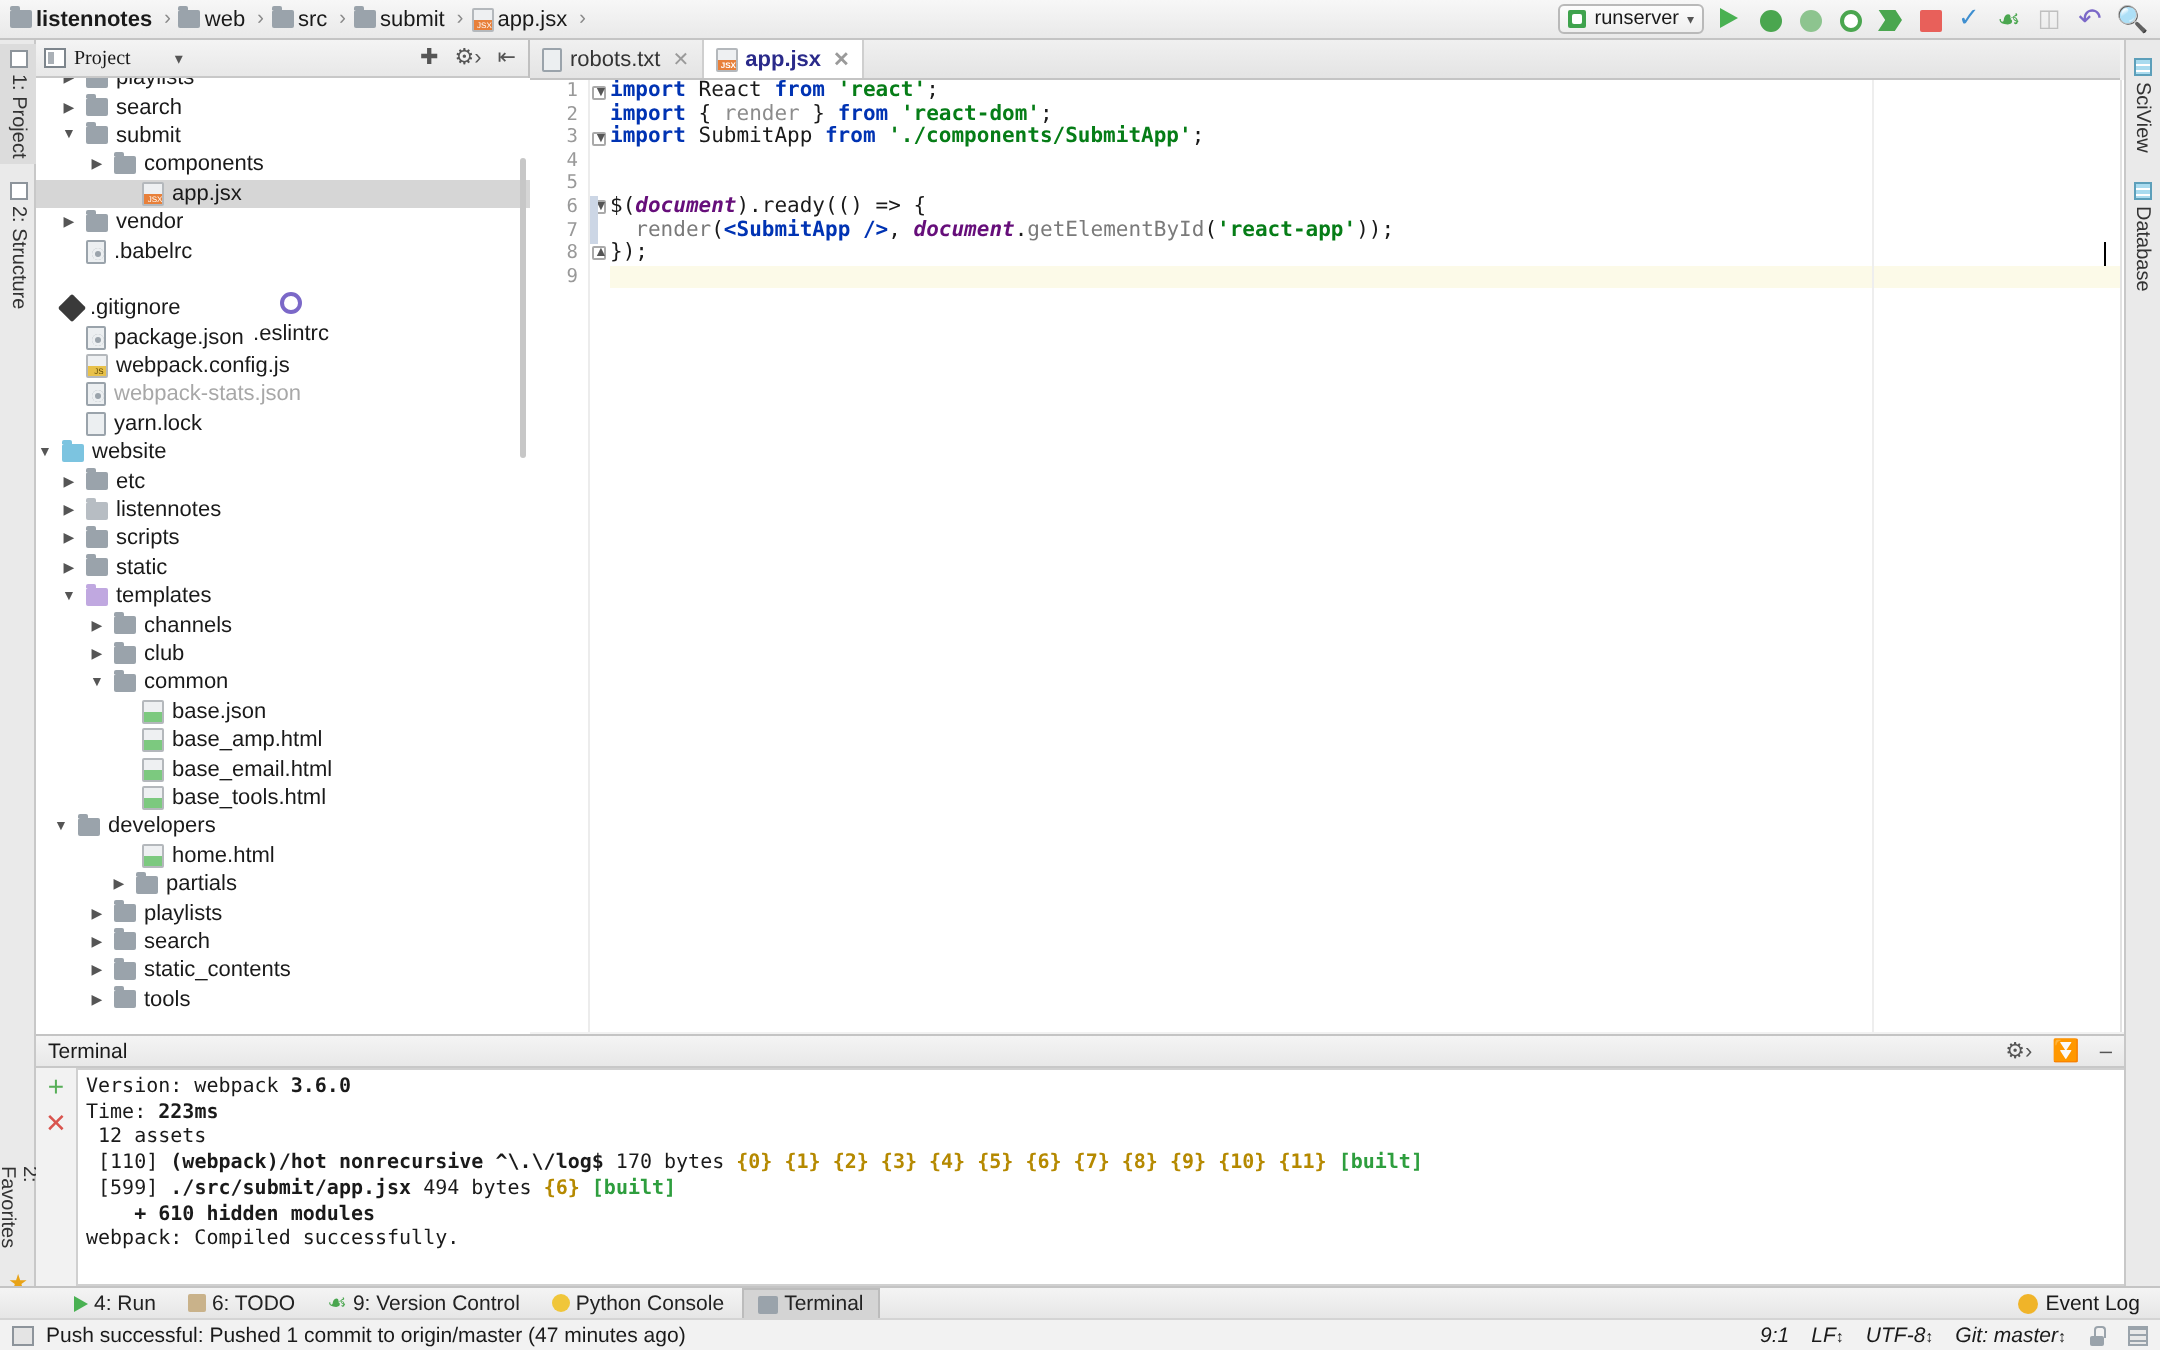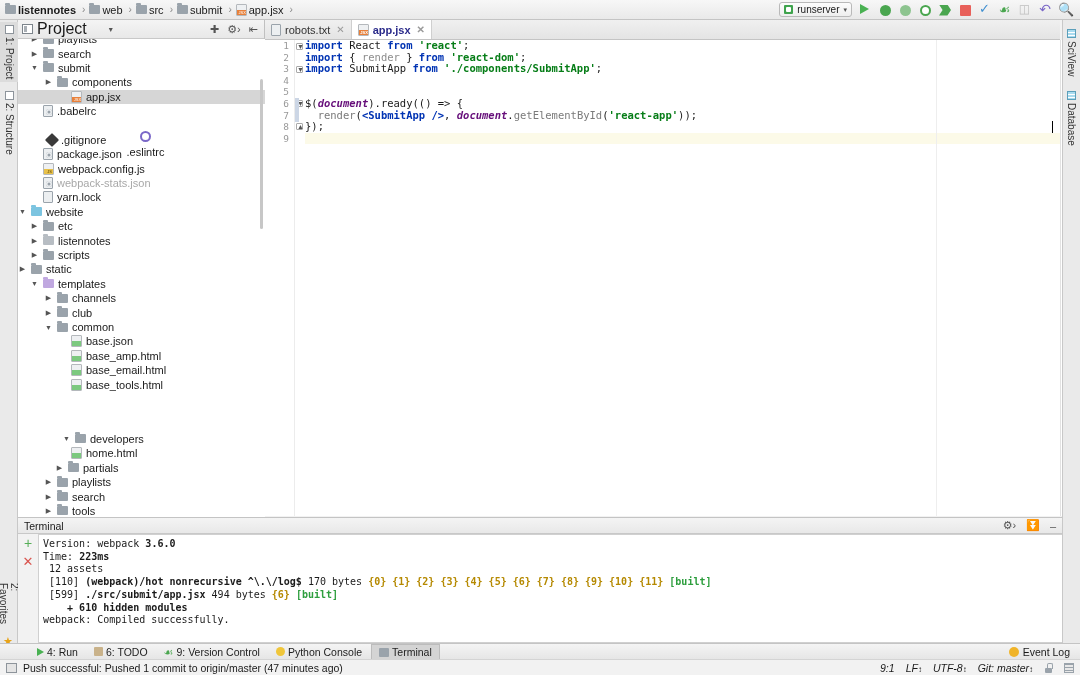--- a/index.html
+++ b/index.html
@@ -153,21 +153,21 @@
     position: absolute; left: 18px; top: 20px; width: 247px; height: 496px;
     background: #fff; border-right: 1px solid #c0c0c0;
   }
   .project-header {
     height: 19px; background: linear-gradient(#f4f4f4,#e8e8e8);
     border-bottom: 1px solid #c8c8c8;
     display: flex; align-items: center; padding: 0 4px; gap: 4px;
   }
   .ph-icon { width:11px; height:10px; border:1px solid #7d858c; background:#fff; position:relative;}
   .ph-icon::after{content:"";position:absolute;left:1px;top:1px;width:3px;height:6px;background:#aab0b6;}
-  .ph-title { font-size: 16px; }
+  .ph-title { font-size: 10px; font-family: Liberation Serif, serif; }
   .ph-caret { font-size: 8px; color: #555; margin-left: 18px; }
   .ph-tools { margin-left: auto; display: flex; align-items: center; gap: 8px; padding-right: 2px; }
   .ph-tool { font-size: 11px; color: #555; line-height: 10px; }
 
   .tree {
     position: absolute; left: 0; top: 19px; width: 247px; height: 609px;
     overflow: hidden; background: #fff;
   }
   .trow {
     height: 14.4px; display: flex; align-items: center; gap: 4px;
@@ -463,30 +463,35 @@
           <span class="tcaret">▶</span>
           <span class="ico ico-folder"></span>
           <span class="tlabel">components</span>
         </div>
         <div class="trow sel" style="padding-left: 40px;">
           <span class="tcaret"></span>
           <span class="ico ico-jsx"></span>
           <span class="tlabel">app.jsx</span>
         </div>
         <div class="trow" style="padding-left: 12px;">
+          <span class="tcaret">▶</span>
+          <span class="ico ico-folder"></span>
+          <span class="tlabel">vendor</span>
+        </div>
+        <div class="trow" style="padding-left: 12px;">
           <span class="tcaret"></span>
           <span class="ico ico-json"></span>
           <span class="tlabel">.babelrc</span>
         </div>
         <div class="trow" style="padding-left: 12px; flex-direction: column;">
           <span class="tcaret"></span>
           <span class="ico ico-eslint"></span>
           <span class="tlabel">.eslintrc</span>
         </div>
-        <div class="trow" style="padding-left: 16px;">
+        <div class="trow" style="padding-left: 0;">
           <span class="tcaret"></span>
           <span class="ico ico-git"></span>
           <span class="tlabel">.gitignore</span>
         </div>
         <div class="trow" style="padding-left: 12px;">
           <span class="tcaret"></span>
           <span class="ico ico-json"></span>
           <span class="tlabel">package.json</span>
         </div>
         <div class="trow" style="padding-left: 12px;">
@@ -517,21 +522,21 @@
         <div class="trow" style="padding-left: 12px;">
           <span class="tcaret">▶</span>
           <span class="ico ico-folder gray2"></span>
           <span class="tlabel">listennotes</span>
         </div>
         <div class="trow" style="padding-left: 12px;">
           <span class="tcaret">▶</span>
           <span class="ico ico-folder"></span>
           <span class="tlabel">scripts</span>
         </div>
-        <div class="trow" style="padding-left: 0;">
+        <div class="trow" style="padding-left: 12px;">
           <span class="tcaret">▶</span>
           <span class="ico ico-folder"></span>
           <span class="tlabel">static</span>
         </div>
         <div class="trow" style="padding-left: 12px;">
           <span class="tcaret">▼</span>
           <span class="ico ico-folder purple"></span>
           <span class="tlabel">templates</span>
         </div>
         <div class="trow" style="padding-left: 26px;">
@@ -562,21 +567,21 @@
         <div class="trow" style="padding-left: 40px;">
           <span class="tcaret"></span>
           <span class="ico ico-html"></span>
           <span class="tlabel">base_email.html</span>
         </div>
         <div class="trow" style="padding-left: 40px;">
           <span class="tcaret"></span>
           <span class="ico ico-html"></span>
           <span class="tlabel">base_tools.html</span>
         </div>
-        <div class="trow" style="padding-left: 44px; margin-top: 40px;">
+        <div class="trow" style="padding-left: 8px;">
           <span class="tcaret">▼</span>
           <span class="ico ico-folder"></span>
           <span class="tlabel">developers</span>
         </div>
         <div class="trow" style="padding-left: 40px;">
           <span class="tcaret"></span>
           <span class="ico ico-html"></span>
           <span class="tlabel">home.html</span>
         </div>
         <div class="trow" style="padding-left: 26px; margin-left: 11px;">
@@ -590,26 +595,26 @@
           <span class="tlabel">playlists</span>
         </div>
         <div class="trow" style="padding-left: 26px;">
           <span class="tcaret">▶</span>
           <span class="ico ico-folder"></span>
           <span class="tlabel">search</span>
         </div>
         <div class="trow" style="padding-left: 26px;">
           <span class="tcaret">▶</span>
           <span class="ico ico-folder"></span>
+          <span class="tlabel">static_contents</span>
+        </div>
+        <div class="trow" style="padding-left: 26px;">
+          <span class="tcaret">▶</span>
+          <span class="ico ico-folder"></span>
           <span class="tlabel">tools</span>
-        </div>
-        <div class="trow" style="padding-left: 26px;">
-          <span class="tcaret">▶</span>
-          <span class="ico ico-folder"></span>
-          <span class="tlabel">static_contents</span>
         </div>
       </div>
     <div class="tree-sb">
         <i></i>
       </div>
   </div>
 
   <div class="editor-area">
     <div class="tabs">
       <div class="etab">

